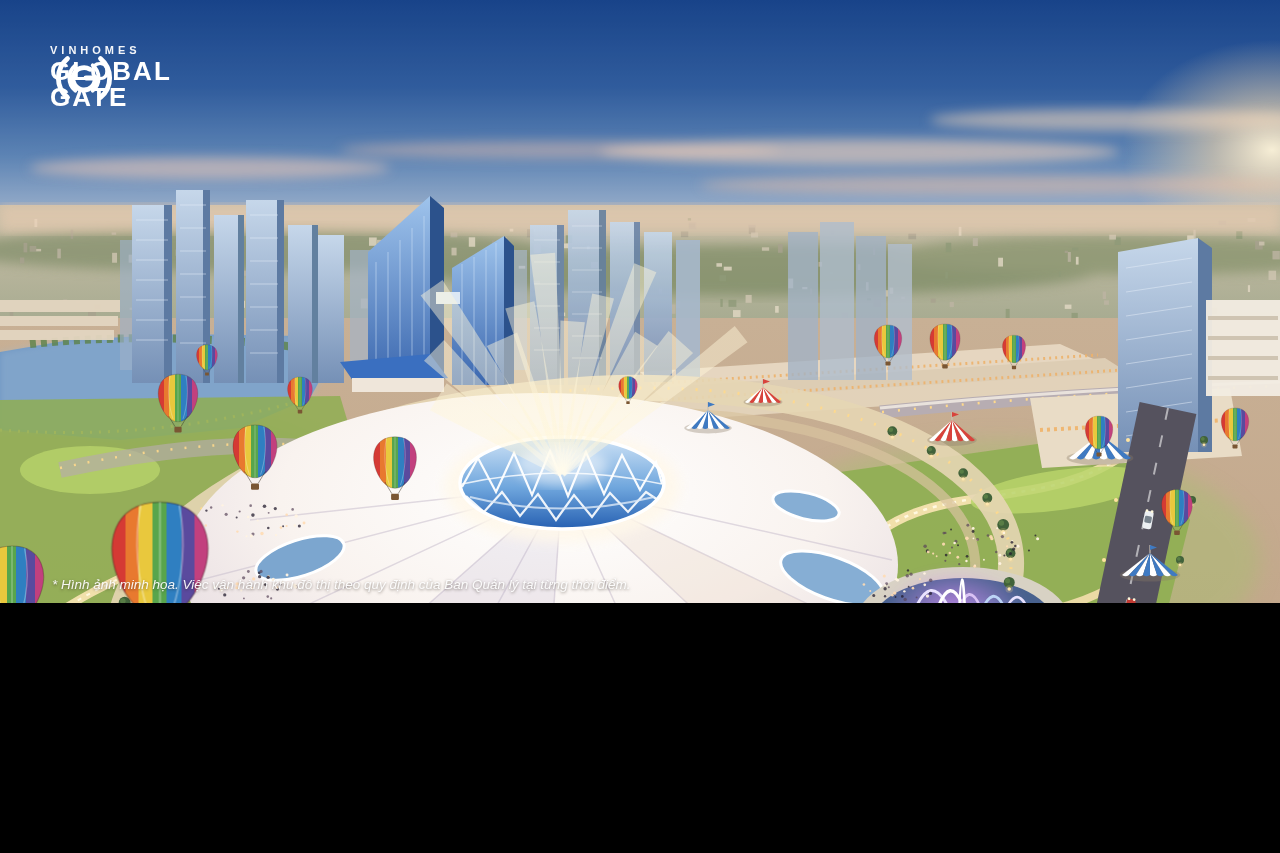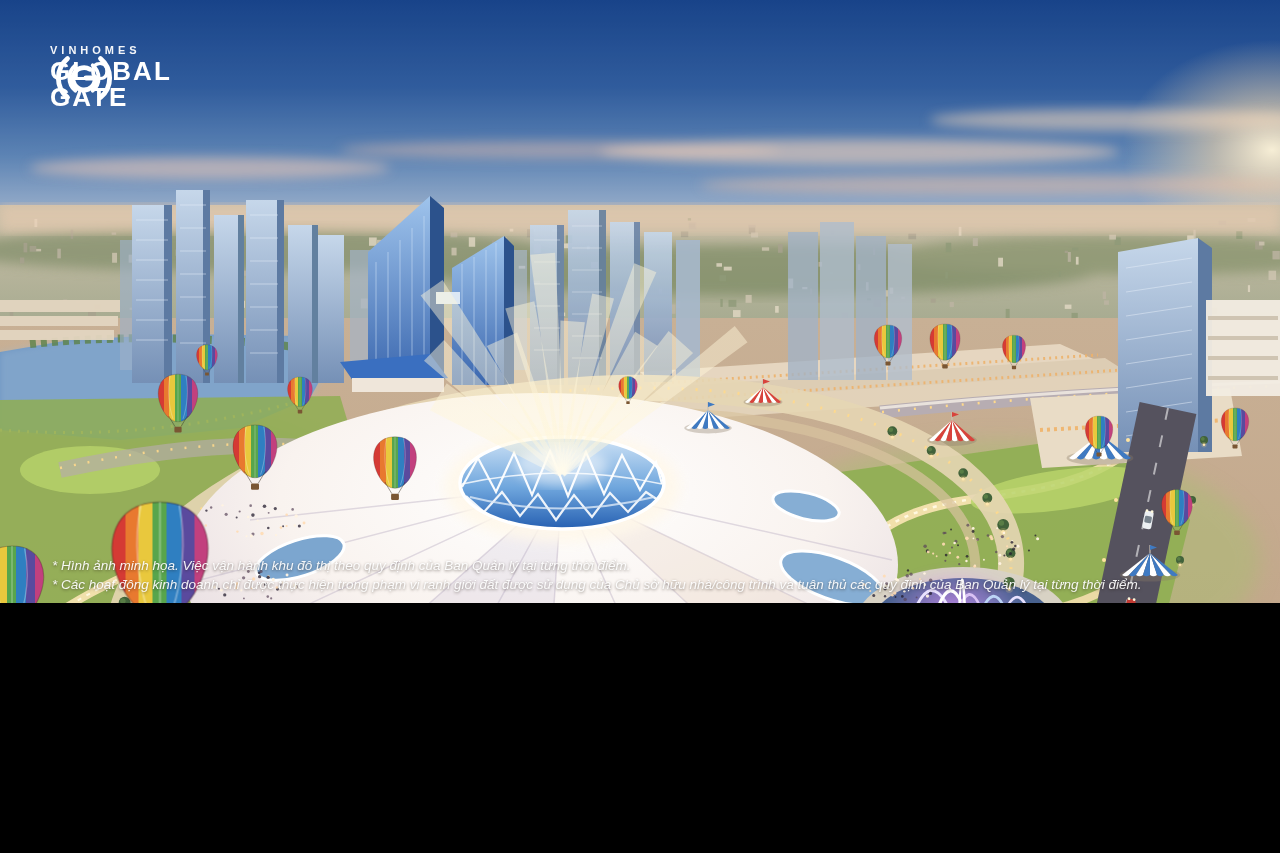--- a/index.html
+++ b/index.html
@@ -1777,15 +1777,14 @@
   </svg>
   <div class="logo-text">
     <div class="brand">VINHOMES</div>
     <div class="big">GLOBAL</div>
     <div class="big">GATE</div>
   </div>
 </header>
 
 <footer class="disclaimer">
   <div>* Hình ảnh minh họa. Việc vận hành khu đô thị theo quy định của Ban Quản lý tại từng thời điểm.</div>
-  <div>* Các hoạt động kinh doanh chỉ được thực hiện trong phạm vi ranh giới đất được sử dụng của Chủ sở hữu nhà/công trình và tuân thủ các quy định của Ban Quản lý tại từng thời điểm.</div>
 </footer>
 </div>
 
 </body></html>

